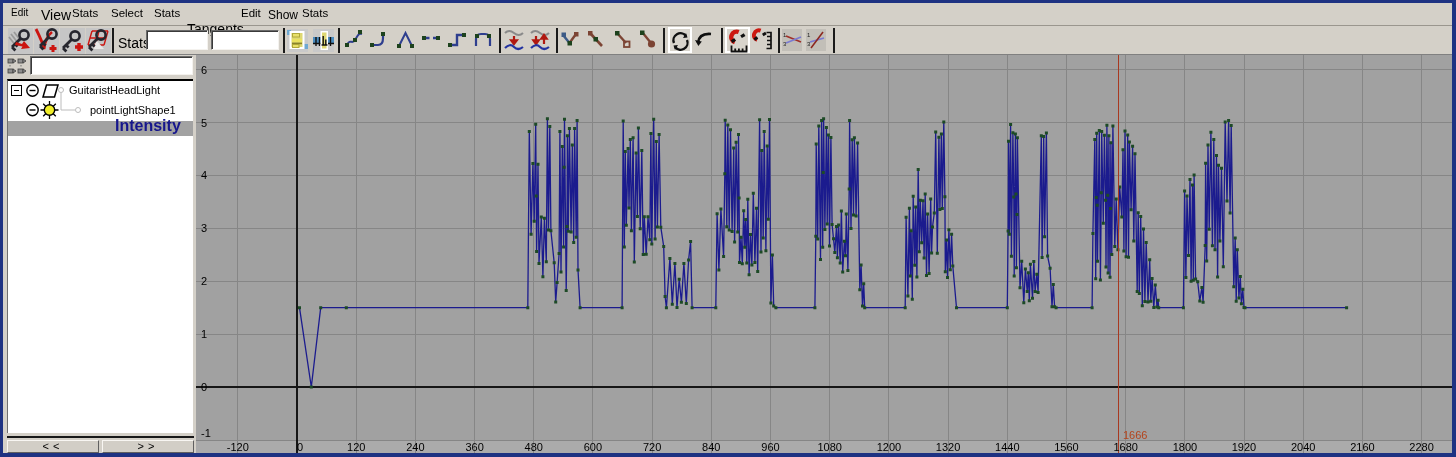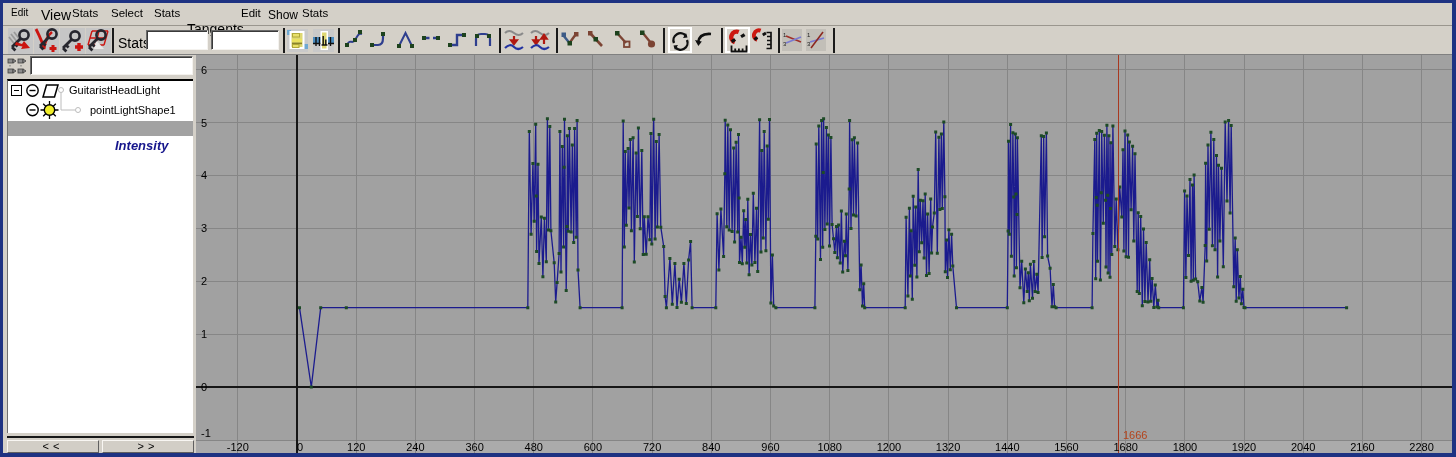--- a/index.html
+++ b/index.html
@@ -216,21 +216,21 @@
     <path d="M39.5 4 H51 L47.5 16 H36 Z" fill="#fff" stroke="#000" stroke-width="1.5"></path>
     <circle cx="25.5" cy="29" r="5.7" fill="#fff" stroke="#000" stroke-width="1.4"></circle>
     <path d="M22.5 29 h6" stroke="#000" stroke-width="1.4"></path>
     <g stroke="#000" stroke-width="1.3">
       <path d="M42.5 20 v18 M33.5 29 h18 M36.2 22.7 l12.6 12.6 M36.2 35.3 l12.6 -12.6"></path>
     </g>
     <circle cx="42.5" cy="29" r="5.2" fill="#f0ed28" stroke="#000" stroke-width="1.4"></circle>
   </svg>
 <div style="position:absolute;left:69px;top:84px;font-size:11px;color:#000">GuitaristHeadLight</div>
 <div style="position:absolute;left:90px;top:104px;font-size:11px;color:#000">pointLightShape1</div>
-<div style="position:absolute;left:115px;top:138px;font-size:13px;color:#16168c;font-style:italic;font-weight:bold">Intensity</div>
+<div style="position:absolute;left:115px;top:117px;font-size:16px;color:#16168c;font-weight:bold">Intensity</div>
 <div style="position:absolute;left:7px;top:436px;width:187px;height:2px;background:#181818"></div>
 <div class="btn" style="left:7px;width:92px">&lt;&lt;</div>
 <div class="btn" style="left:102px;width:92px">&gt;&gt;</div>
 <svg style="position:absolute;left:196px;top:55px" width="1256" height="398" shape-rendering="crispEdges">
 <rect x="0" y="0" width="1256" height="385" fill="#a1a1a1"></rect>
 <rect x="0" y="385" width="1256" height="13" fill="#ababab"></rect>
 <line x1="41.8" y1="0" x2="41.8" y2="398" stroke="#868686" stroke-width="1"></line>
     <line x1="101.0" y1="0" x2="101.0" y2="398" stroke="#868686" stroke-width="1"></line>
     <line x1="160.2" y1="0" x2="160.2" y2="398" stroke="#868686" stroke-width="1"></line>
     <line x1="219.4" y1="0" x2="219.4" y2="398" stroke="#868686" stroke-width="1"></line>

